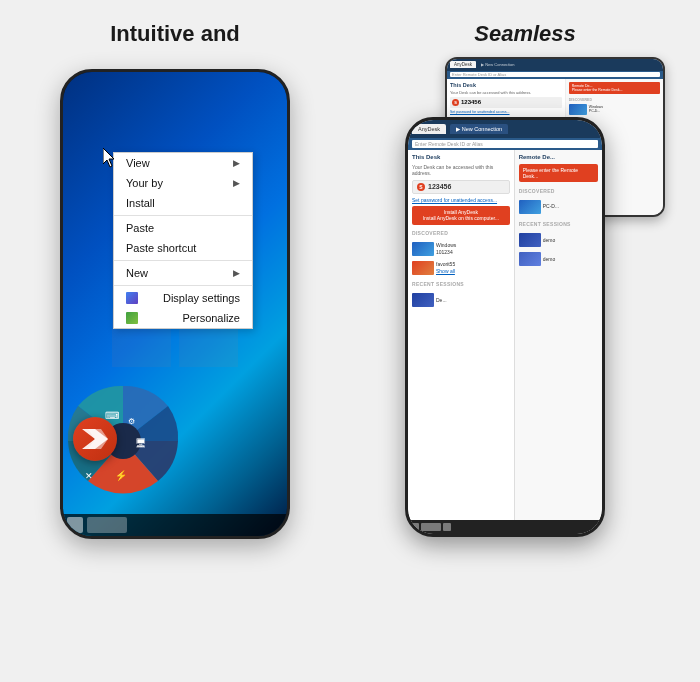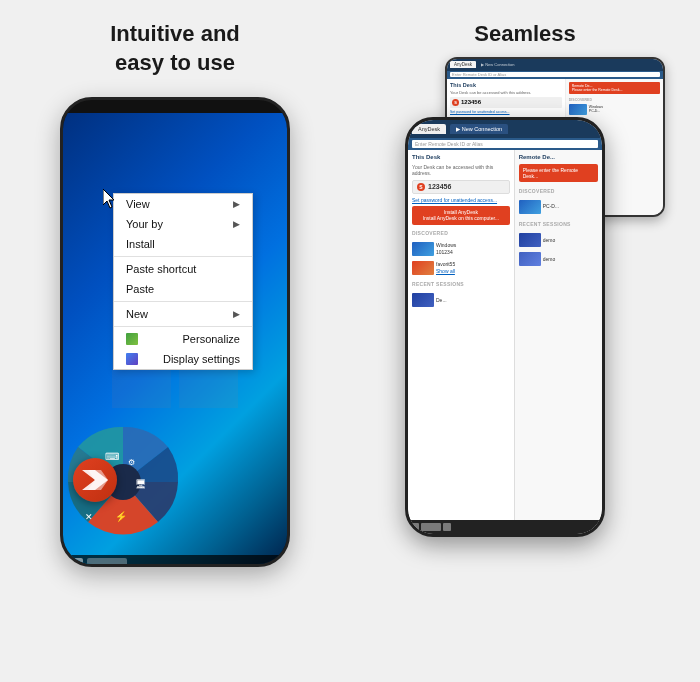--- a/index.html
+++ b/index.html
@@ -51,21 +51,20 @@
       box-shadow: 0 8px 24px rgba(0,0,0,0.3);
       border: 3px solid #222;
     }
 
     .phone-screen-left {
       width: 100%;
       height: 100%;
       border-radius: 4px;
       overflow: hidden;
       position: relative;
-      margin-top: 13px;
     }
 
     
     .win-desktop {
       width: 100%;
       height: 100%;
       background: linear-gradient(135deg, #003080 0%, #0050c0 30%, #0070e0 50%, #00a0e0 70%, #006090 85%, #001840 100%);
       position: relative;
     }
 
@@ -189,20 +188,21 @@
       position: relative;
     }
 
     .right-title {
       font-size: 22px;
       font-weight: 700;
       text-align: center;
       color: #1a1a1a;
       line-height: 1.3;
       margin-bottom: 8px;
+      font-style: italic;
     }
 
     
     .phone-right-container {
       position: relative;
       width: 280px;
       height: 480px;
     }
 
     .tablet-back {
@@ -528,21 +528,20 @@
     }
   </style>
 </head>
 <body>
 
 <div class="main-container">
 
   <div class="left-panel">
     <div class="left-title">
       <span>Intuitive and</span><br>
-      <span>easy to use</span>
     </div>
 
     <div class="phone-left">
       <div class="phone-screen-left">
         <div class="win-desktop">
 
           <div class="win-logo-watermark">
             <svg viewBox="0 0 100 100" xmlns="http://www.w3.org/2000/svg">
               <rect x="5" y="5" width="42" height="42" fill="rgba(200,120,100,0.5)"></rect>
               <rect x="53" y="5" width="42" height="42" fill="rgba(200,120,100,0.5)"></rect>
@@ -564,38 +563,38 @@
             </div>
             <div class="context-menu-item">
               <span>Your by</span>
               <span class="arrow">▶</span>
             </div>
             <div class="context-menu-item">
               <span>Install</span>
             </div>
             <div class="context-menu-separator"></div>
             <div class="context-menu-item">
+              <span>Paste</span>
+            </div>
+            <div class="context-menu-item">
               <span>Paste shortcut</span>
-            </div>
-            <div class="context-menu-item">
-              <span>Paste</span>
             </div>
             <div class="context-menu-separator"></div>
             <div class="context-menu-item">
               <span>New</span>
               <span class="arrow">▶</span>
             </div>
             <div class="context-menu-separator"></div>
             <div class="context-menu-item has-icon">
+              <span class="menu-icon-square" style="background:linear-gradient(135deg,#4080f0,#6040c0);border-radius:1px;"></span>
+              <span>Display settings</span>
+            </div>
+            <div class="context-menu-item has-icon">
               <span class="menu-icon-square" style="background:linear-gradient(135deg,#40a040,#80c040);border-radius:1px;"></span>
               <span>Personalize</span>
-            </div>
-            <div class="context-menu-item has-icon">
-              <span class="menu-icon-square" style="background:linear-gradient(135deg,#4080f0,#6040c0);border-radius:1px;"></span>
-              <span>Display settings</span>
             </div>
           </div>
 
           <svg class="pie-svg" viewBox="0 0 130 130">
 
             <path d="M65,65 L20,30 A55,55 0 0,1 65,10 Z" fill="#2196a0" opacity="0.9"></path>
 
             <path d="M65,65 L65,10 A55,55 0 0,1 110,30 Z" fill="#2a6ab5" opacity="0.9"></path>
 
             <path d="M65,65 L110,30 A55,55 0 0,1 120,65 Z" fill="#1a4a8a" opacity="0.9"></path>

